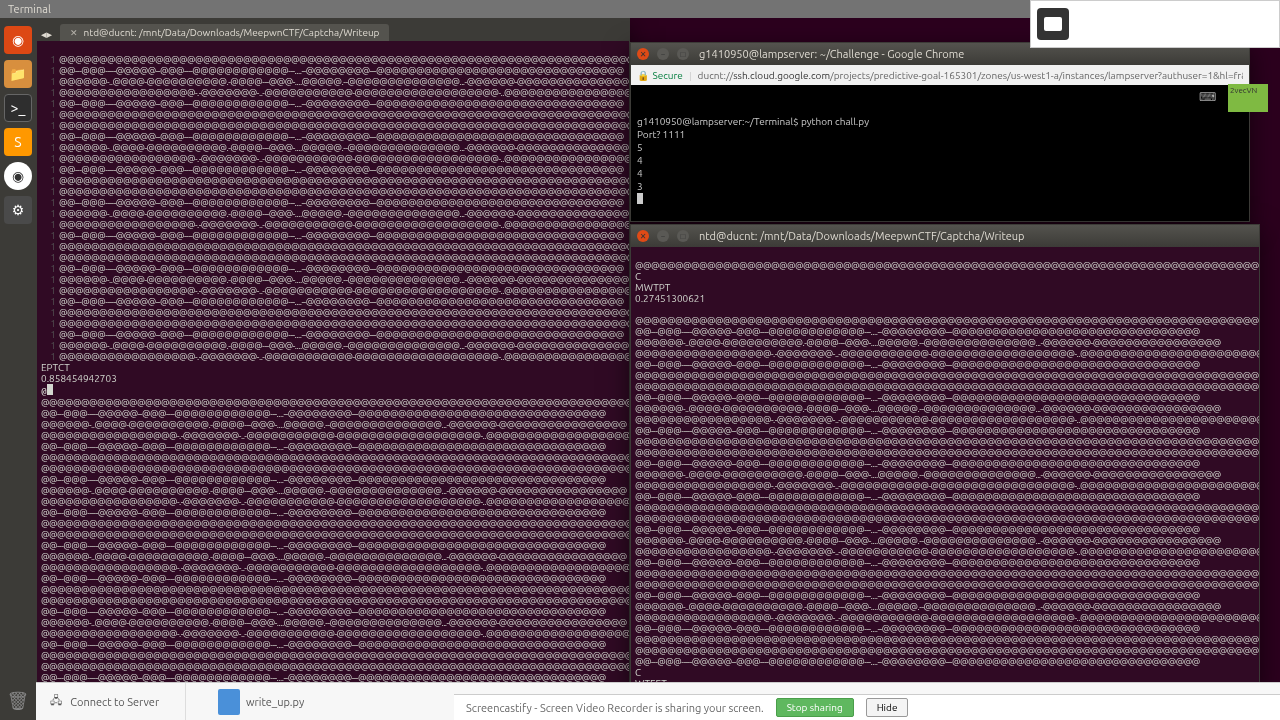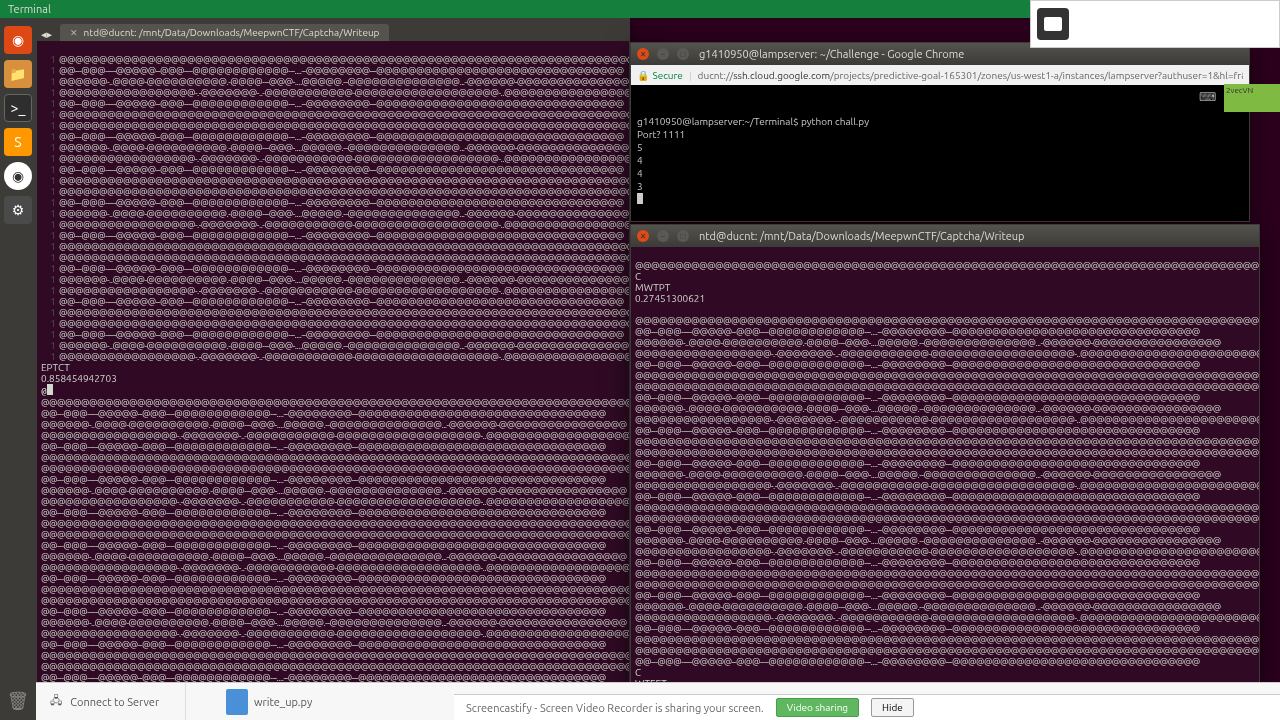--- a/index.html
+++ b/index.html
@@ -1,17 +1,17 @@
 <!DOCTYPE html>
 <html><head>
 <meta charset="utf-8">
 <style>
 *{margin:0;padding:0;box-sizing:border-box;font-family:'Ubuntu',sans-serif}
 body{width:1280px;height:720px;background:#2c001e;overflow:hidden;position:relative}
-.menubar{position:absolute;top:0;left:0;right:0;height:18px;background:#15803d;color:#dfdbd2;font-size:11px;display:flex;align-items:center;padding:0 8px;z-index:100}
+.menubar{position:absolute;top:0;left:0;right:0;height:18px;background:#737373;color:#dfdbd2;font-size:11px;display:flex;align-items:center;padding:0 8px;z-index:100}
 .menubar-right{margin-left:auto;display:flex;gap:10px;align-items:center}
 .menubar-right span{font-size:10px}
 .mi{width:14px;height:14px;display:inline-block;opacity:.9}
 .launcher{position:absolute;left:0;top:18px;bottom:0;width:36px;background:#3c3b37;display:flex;flex-direction:column;align-items:center;padding-top:8px;gap:6px;z-index:90}
 .lb{width:28px;height:28px;border-radius:4px;display:flex;align-items:center;justify-content:center;font-size:14px;color:#fff}
 .lb.ubuntu{background:#dd4814}
 .lb.files{background:#d88f3e}
 .lb.term{background:#2e2e2e;border:1px solid #666}
 .lb.subl{background:#ff9800}
 .lb.chrome{background:#fff;color:#333;border-radius:50%}
@@ -29,32 +29,32 @@
 .ascii{color:#d3d7cf;letter-spacing:-0.5px;font-size:9px;line-height:1}
 .gutter{color:#555;display:inline-block;width:14px;text-align:right;margin-right:4px}
 .chrome-bar{height:20px;background:#f1f1f1;display:flex;align-items:center;padding:0 6px;font-size:10px;gap:6px}
 .secure{color:#0a8043;display:flex;align-items:center;gap:3px}
 .url{color:#666;flex:1;overflow:hidden;white-space:nowrap}
 .url .host{color:#333}
 .chrome-term{background:#000;color:#ccc;font-family:monospace;font-size:10px;padding:4px 6px;white-space:pre;line-height:1.3;position:relative}
 .chrome-icons{position:absolute;right:8px;top:4px;display:flex;gap:14px;color:#aaa;font-size:12px}
 .nautilus{position:absolute;left:36px;bottom:0;height:38px;right:0;background:#f7f7f7;border-top:1px solid #ccc;display:flex;align-items:center;font-size:11px;color:#555}
 .naut-side{width:150px;padding-left:14px;border-right:1px solid #ddd;height:100%;display:flex;align-items:center;gap:8px}
-.naut-file{margin-left:40px;display:flex;align-items:center;gap:6px}
+.naut-file{margin-left:32px;display:flex;align-items:center;gap:6px}
 .file-icon{width:22px;height:26px;background:#4a90d9;border-radius:2px;position:relative}
 .notif{position:absolute;bottom:0;left:454px;right:0;height:26px;background:#fff;border-top:1px solid #ccc;display:flex;align-items:center;padding:0 12px;font-size:11px;color:#666;gap:12px;z-index:200}
 .notif button{font-size:10px;padding:3px 10px;border:1px solid #999;border-radius:2px;background:#f4f4f4;cursor:pointer}
 .notif .stop{background:#5fb85f;color:#fff;border-color:#4a9e4a}
 .screencastify{position:absolute;top:0;right:0;width:250px;height:48px;background:#fff;border:1px solid #ccc;display:flex;align-items:center;gap:8px;padding:0 6px;z-index:300}
 .sc-icon{width:32px;height:32px;background:#333;border-radius:4px;display:flex;align-items:center;justify-content:center}
 .sc-icon::before{content:'';width:18px;height:14px;background:#fff;border-radius:2px}
 .sc-text{font-size:10px;color:#888;line-height:1.2}
 .sc-text b{font-size:15px;color:#333;font-weight:700}
 .cursor{display:inline-block;width:6px;height:11px;background:#d3d7cf}
-.green-box{position:absolute;right:0;top:84px;width:56px;height:28px;background:#7fba42;font-size:8px;color:#333;padding:2px;overflow:hidden}
+.green-box{position:absolute;right:12px;top:84px;width:40px;height:28px;background:#7fba42;font-size:8px;color:#333;padding:2px;overflow:hidden}
 </style>
 </head>
 <body>
 
 <div class="menubar">
   <span>Terminal</span>
   <div class="menubar-right">
     <span class="mi">⇅</span>
     <span class="mi">¶</span>
     <span class="mi">ᚼ</span>
@@ -246,15 +246,15 @@
     <span>Connect to Server</span>
   </div>
   <div class="naut-file">
     <div class="file-icon"></div>
     <span>write_up.py</span>
   </div>
 </div>
 
 <div class="notif">
   <span>Screencastify - Screen Video Recorder is sharing your screen.</span>
-  <button class="stop">Video sharing</button>
+  <button class="stop">Stop sharing</button>
   <button>Hide</button>
 </div>
 
 </body></html>

